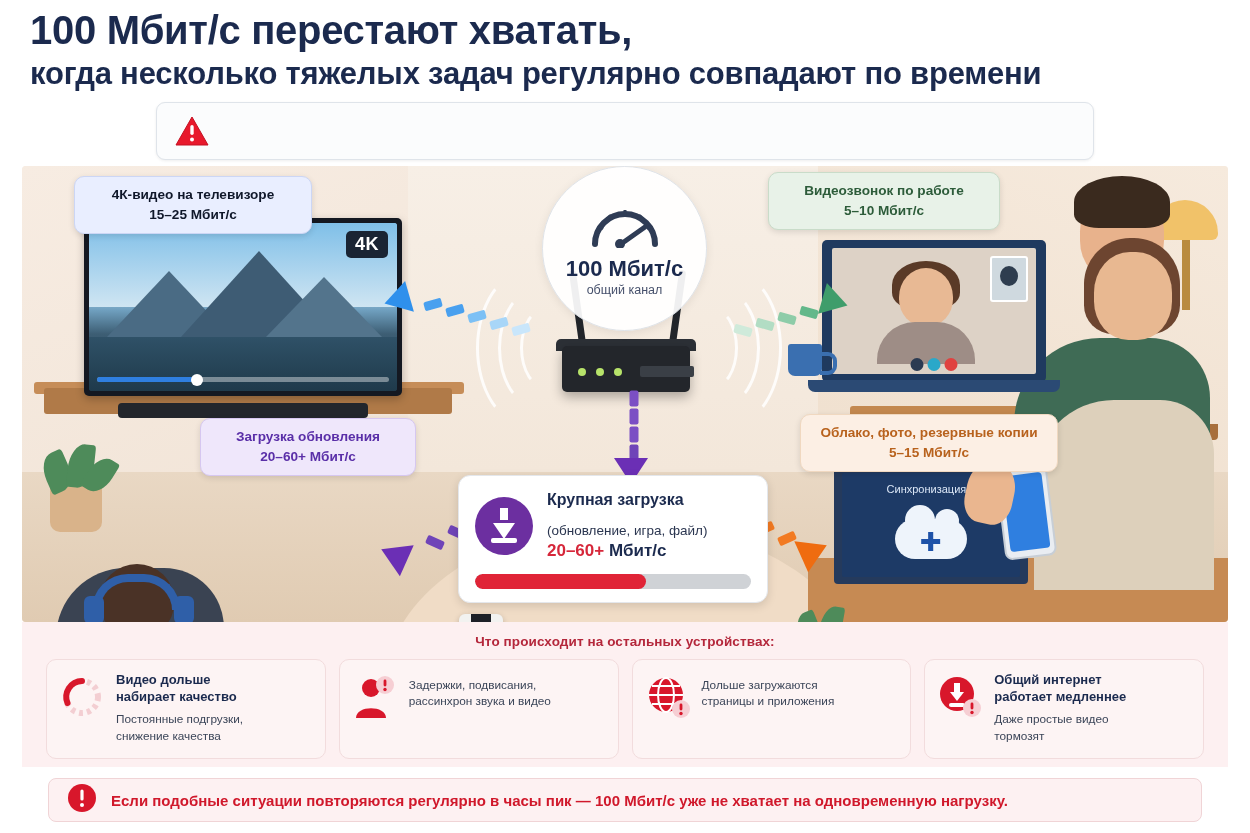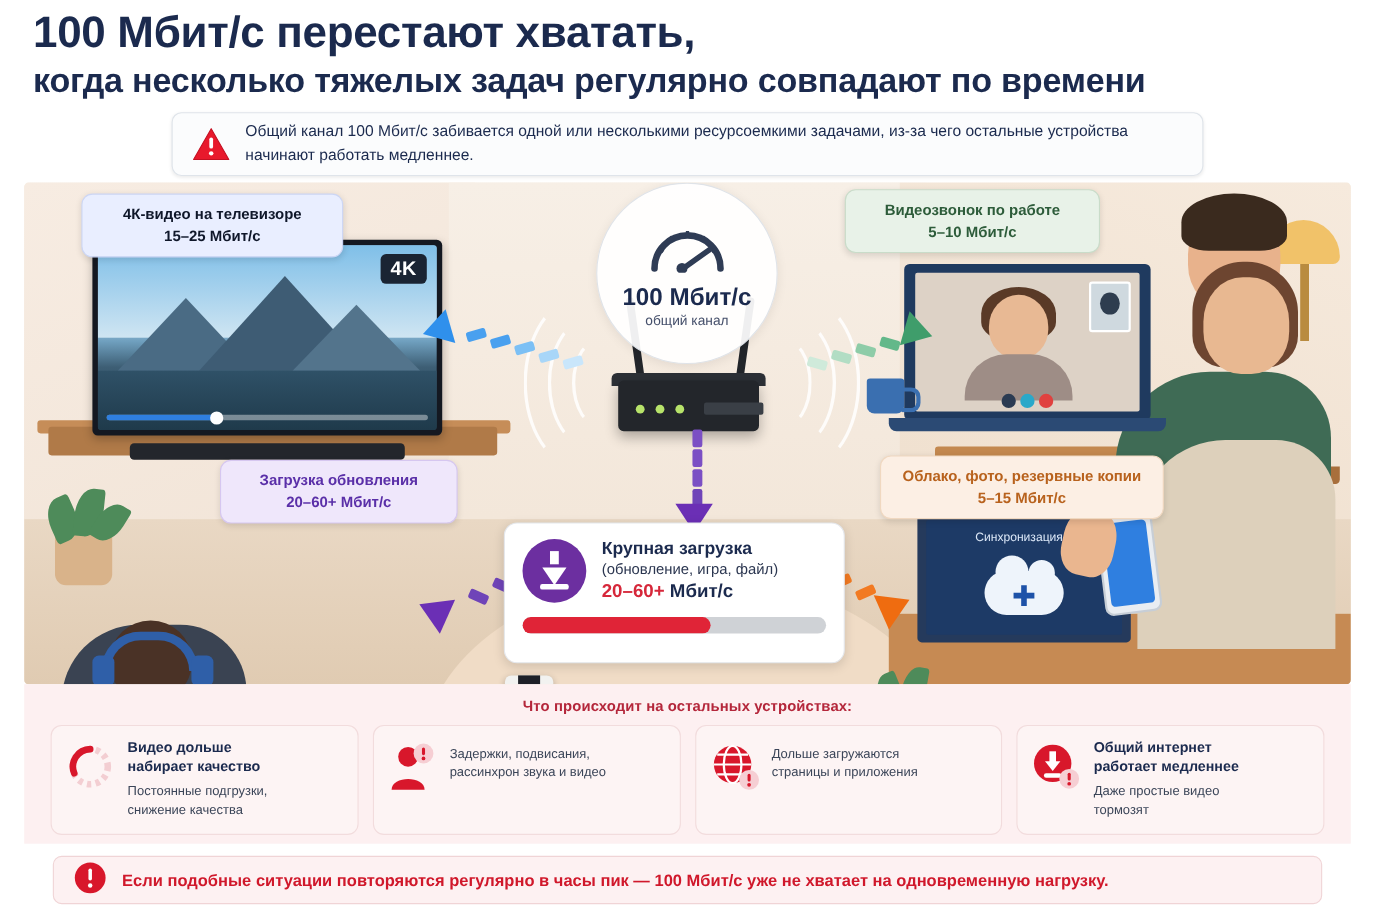--- a/index.html
+++ b/index.html
@@ -149,21 +149,21 @@
     position:absolute;left:458px;top:475px;width:310px;height:128px;
     background:#fff;border:1px solid #e4e7ec;border-radius:12px;
     box-shadow:0 3px 10px rgba(0,0,0,.13);padding:14px 16px;box-sizing:border-box;
   }
   .dl-row{display:flex;align-items:center;gap:14px;}
   .dl-circle{width:58px;height:58px;border-radius:50%;background:#6c2fa0;flex:0 0 58px;position:relative;}
   .dl-arrow{position:absolute;left:50%;top:11px;transform:translateX(-50%);width:0;height:0;border-left:11px solid transparent;border-right:11px solid transparent;border-top:16px solid #fff;}
   .dl-stem{position:absolute;left:50%;top:11px;transform:translateX(-50%);width:8px;height:12px;background:#fff;}
   .dl-base{position:absolute;left:50%;bottom:12px;transform:translateX(-50%);width:26px;height:5px;background:#fff;border-radius:2px;}
   .dl-t1{font-size:16px;font-weight:bold;color:#1b2a4e;line-height:1.2;}
-  .dl-t2{font-size:13.5px;color:#2b3650;margin-top:0;}
+  .dl-t2{font-size:13.5px;color:#2b3650;margin-top:14px;}
   .dl-t3{font-size:17px;font-weight:bold;color:#1b2a4e;margin-top:3px;}
   .dl-hi{color:#d6273a;}
   .dl-progress{margin-top:13px;height:15px;background:#cfd2d6;border-radius:9px;overflow:hidden;}
   .dl-progress-fill{height:100%;width:62%;background:#e02437;border-radius:9px;}
 
   
   .bottom{
     position:absolute;left:22px;top:622px;width:1206px;height:145px;background:#fdf0f1;
   }
   .bottom-title{text-align:center;font-size:13.5px;font-weight:bold;color:#b4273b;padding-top:12px;letter-spacing:.1px;}
@@ -198,21 +198,20 @@
   </div>
 
   <div class="warn-banner">
     <div class="tri-warn">
       <svg width="34" height="30" viewBox="0 0 34 30">
         <path d="M17 1 L33 29 L1 29 Z" fill="#e8192c" stroke="#c41022" stroke-width="1" stroke-linejoin="round"></path>
         <rect x="15.3" y="9" width="3.4" height="10" rx="1.7" fill="#fff"></rect>
         <circle cx="17" cy="23.4" r="2" fill="#fff"></circle>
       </svg>
     </div>
-    <div class="warn-text">Общий канал 100 Мбит/с забивается одной или несколькими ресурсоемкими задачами, из-за чего остальные устройства начинают работать медленнее.</div>
   </div>
 
   <div class="scene">
     <div class="wall-left"></div>
     <div class="wall-center"></div>
     <div class="wall-right"></div>
     <div class="floor"></div>
     <div class="floor-arc"></div>
 
     <div class="lamp"></div>

